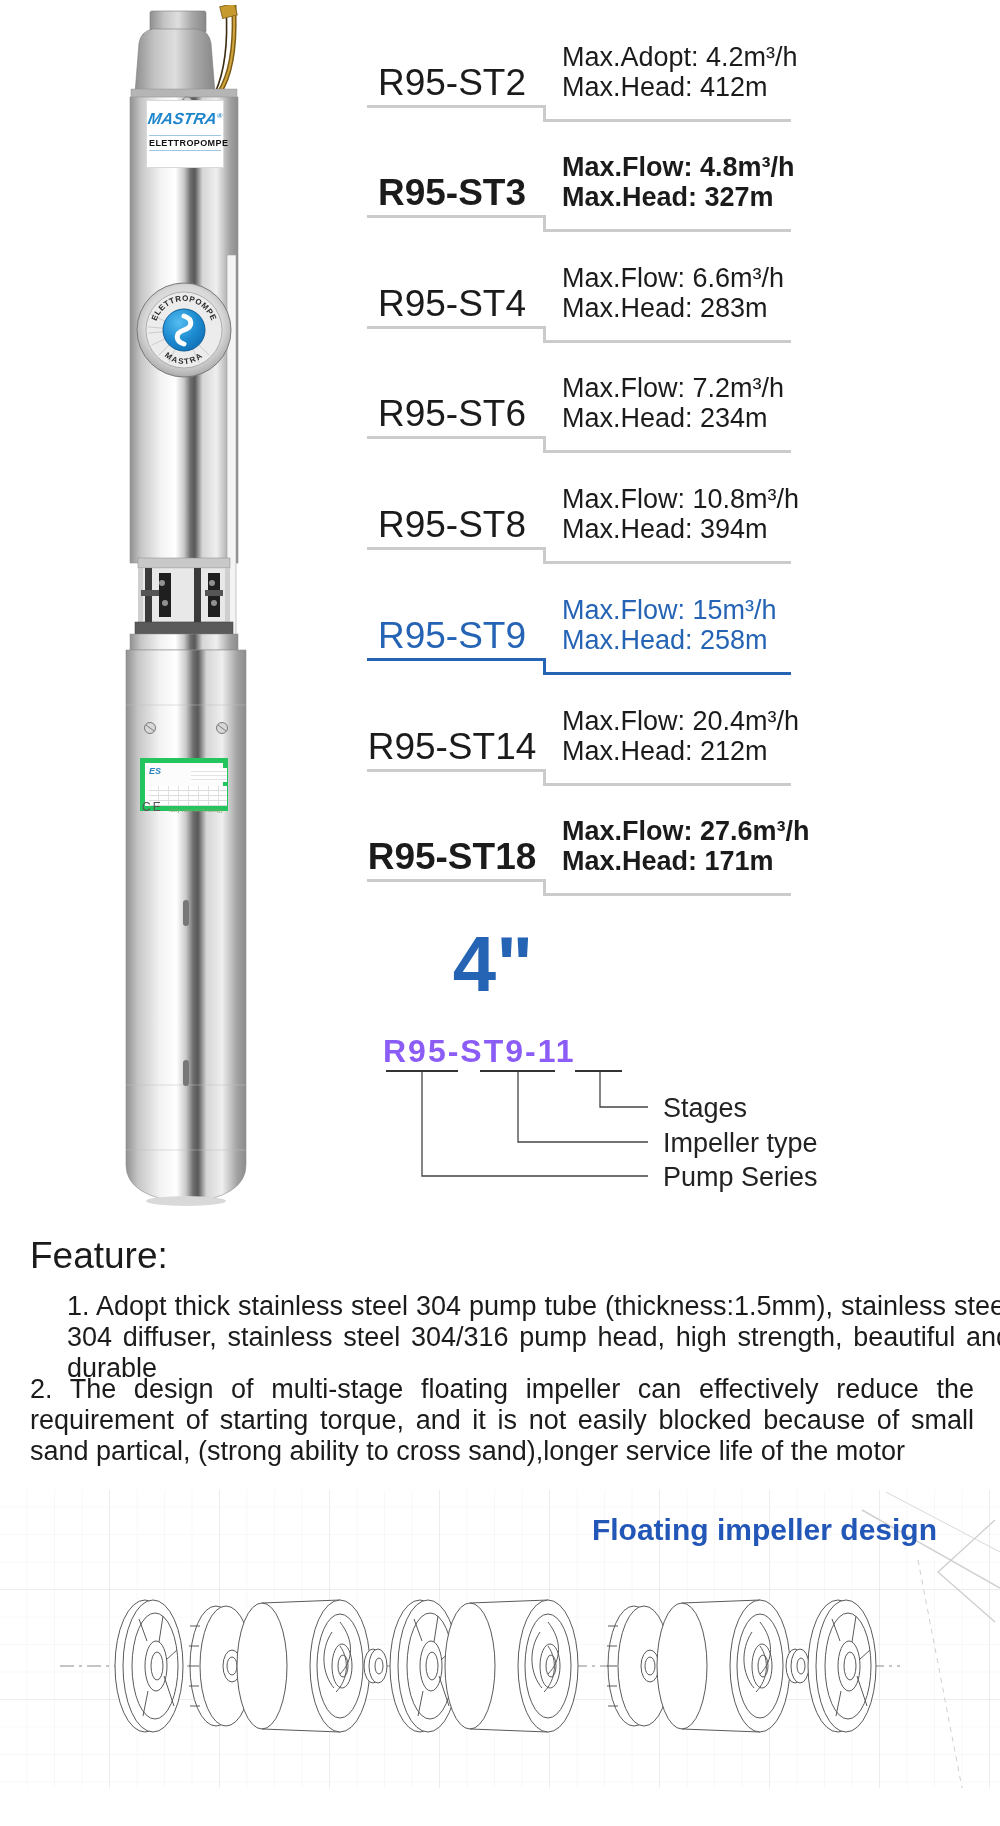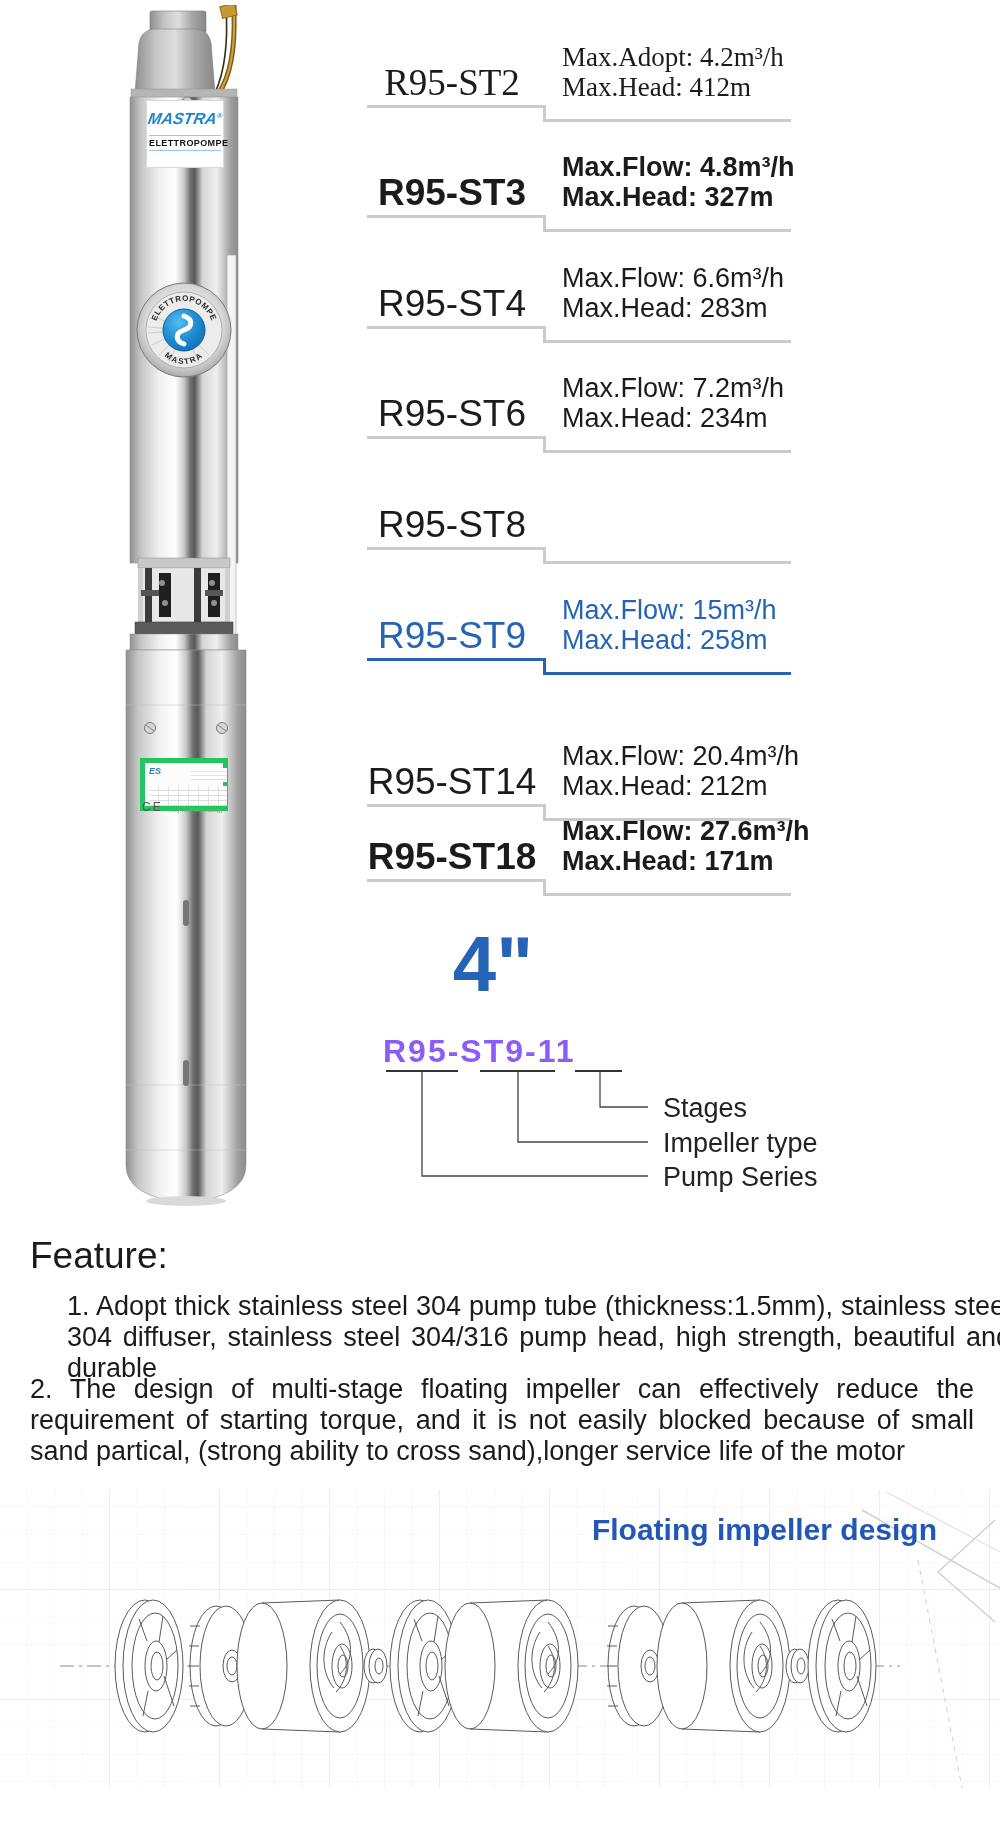--- a/index.html
+++ b/index.html
@@ -163,21 +163,21 @@
 </div>
 <div class="abs" id="plate">
   <div class="plate-es">ES</div>
   <div class="plate-tr"></div>
   <div class="plate-grid"></div>
   <div class="plate-note">Italy new technology</div>
 </div>
 <div class="abs" id="ce">CE</div>
 
 <div id="rows">
-    <div class="mrow" style="top: 28px; font-family: Liberation Serif, serif;">
+    <div class="mrow" style="top: 28px;">
       <div class="mname">R95-ST2</div>
       <div class="u1 uline"></div>
       <div class="ustep"></div>
       <div class="u2"></div>
       <div class="mspec">
         <div>Max.Adopt: 4.2m³/h</div>
         <div>Max.Head: 412m</div>
       </div>
     </div>
     <div class="mrow" style="top: 138px; font-weight: bold;">
@@ -208,32 +208,36 @@
       <div class="mspec">
         <div>Max.Flow: 7.2m³/h</div>
         <div>Max.Head: 234m</div>
       </div>
     </div>
     <div class="mrow" style="top: 470px;">
       <div class="mname">R95-ST8</div>
       <div class="u1 uline"></div>
       <div class="ustep"></div>
       <div class="u2"></div>
+      <div class="mspec">
+        <div>Max.Flow: 10.8m³/h</div>
+        <div>Max.Head: 394m</div>
+      </div>
     </div>
     <div class="mrow hl" style="top: 581px;">
       <div class="mname">R95-ST9</div>
       <div class="u1 uline"></div>
       <div class="ustep"></div>
       <div class="u2"></div>
       <div class="mspec">
         <div>Max.Flow: 15m³/h</div>
         <div>Max.Head: 258m</div>
       </div>
     </div>
-    <div class="mrow" style="top: 727px; text-decoration: underline;">
+    <div class="mrow" style="top: 692px; text-decoration: underline;">
       <div class="mname">R95-ST14</div>
       <div class="u1 uline"></div>
       <div class="ustep"></div>
       <div class="u2"></div>
       <div class="mspec">
         <div>Max.Flow: 20.4m³/h</div>
         <div>Max.Head: 212m</div>
       </div>
     </div>
     <div class="mrow" style="top: 802px; font-weight: bold;">

